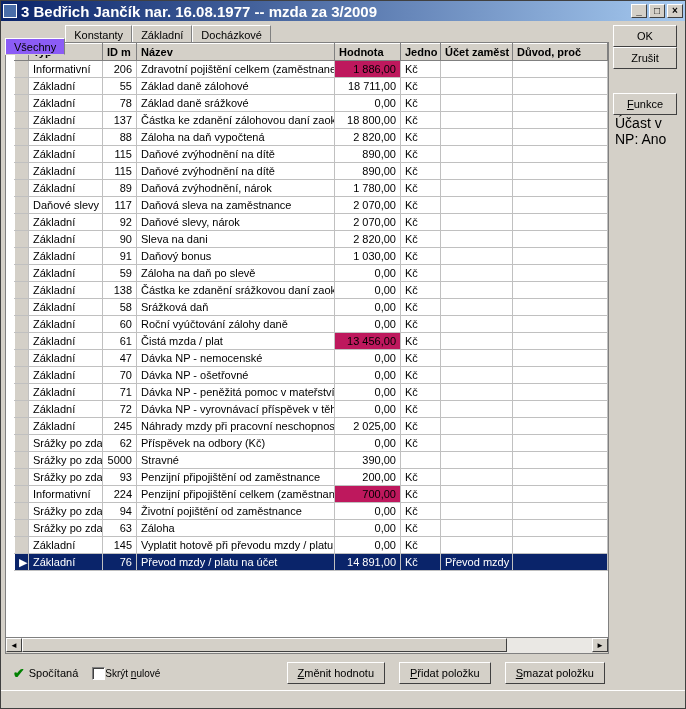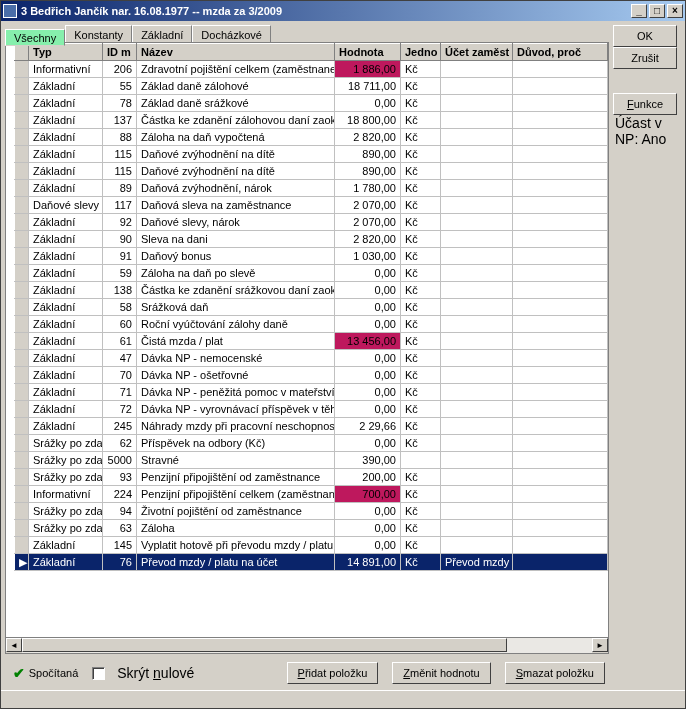--- a/index.html
+++ b/index.html
@@ -15,21 +15,21 @@
   .window { width: 686px; height: 709px; border: 1px solid #404040; background: #d4d0c8; display: flex; flex-direction: column; }
   .titlebar {
     height: 20px;
     background: linear-gradient(to right, #0a246a, #a6caf0);
     color: #fff;
     display: flex;
     align-items: center;
     padding: 0 2px;
   }
   .titlebar .tb-icon { width: 14px; height: 14px; background: #4a6ea9; border: 1px solid #fff; margin-right: 4px; }
-  .titlebar .title { flex: 1; font-weight: bold; font-size: 11px; }
+  .titlebar .title { flex: 1; font-weight: bold; font-size: 15px; }
   .titlebar .sysbtn {
     width: 16px; height: 14px;
     background: #d4d0c8;
     border: 1px solid #fff;
     border-right-color: #404040;
     border-bottom-color: #404040;
     margin-left: 2px;
     font-size: 10px;
     font-weight: bold;
     color: #000;
@@ -45,21 +45,21 @@
     padding: 1px 8px 0 8px;
     font-size: 11px;
     background: #d4d0c8;
     border: 1px solid #fff;
     border-right-color: #808080;
     border-bottom: none;
     margin-right: 0;
     display: flex; align-items: center;
     cursor: default;
   }
-  .tab.active { background: #86efac; border-bottom: 1px solid #d4d0c8; position: relative; top: 4px; }
+  .tab.active { background: #8b5cf6; border-bottom: 1px solid #d4d0c8; position: relative; top: 13px; }
   .grid-wrap {
     border: 1px solid #808080;
     background: #fff;
     flex: 1;
     margin-top: 0;
     overflow: hidden;
     display: flex;
     flex-direction: column;
   }
   .grid-inner { flex: 1; overflow: hidden; padding-left: 8px; }
@@ -149,21 +149,21 @@
     font-weight: bold;
   }
   .checkbox {
     width: 13px; height: 13px;
     background: #fff;
     border: 1px solid #808080;
     border-right-color: #fff;
     border-bottom-color: #fff;
     box-shadow: inset 1px 1px 0 #404040;
   }
-  .checkbox-label { display: flex; align-items: center; gap: 12px; font-size: 14px; justify-content: space-between; }
+  .checkbox-label { display: flex; align-items: center; gap: 0; font-size: 10px; justify-content: space-between; }
   .spacer { flex: 1; }
   .rightcol .btn { width: 64px; justify-content: center; }
   .rightcol .plain { font-size: 14px; padding-left: 2px; }
   .statusbar { height: 18px; border-top: 1px solid #fff; background:#d4d0c8; }
 </style>
 </head>
 <body>
 
 <div class="window">
   <div class="titlebar">
@@ -417,21 +417,21 @@
                   <td class="num">0,00</td>
                   <td>Kč</td>
                   <td></td>
                   <td></td>
                 </tr>
                 <tr>
                   <td class="row-head"></td>
                   <td>Základní</td>
                   <td class="num">245</td>
                   <td>Náhrady mzdy při pracovní neschopnost</td>
-                  <td class="num">2 29,66</td>
+                  <td class="num">2 025,00</td>
                   <td>Kč</td>
                   <td></td>
                   <td></td>
                 </tr>
                 <tr>
                   <td class="row-head"></td>
                   <td>Srážky po zda</td>
                   <td class="num">62</td>
                   <td>Příspěvek na odbory (Kč)</td>
                   <td class="num">0,00</td>
@@ -525,24 +525,24 @@
         <div class="status-label">
           <span class="checkmark">✔</span>
           <span>Spočítaná</span>
         </div>
         <label class="checkbox-label">
           <span class="checkbox"></span>
           <span>Skrýt <u>n</u>ulové</span>
         </label>
         <div class="spacer"></div>
         <div class="btn">
-            <span><u>P</u>řidat položku</span>
+            <span><u>Z</u>měnit hodnotu</span>
           </div>
         <div class="btn">
-            <span><u>Z</u>měnit hodnotu</span>
+            <span><u>P</u>řidat položku</span>
           </div>
         <div class="btn">
             <span><u>S</u>mazat položku</span>
           </div>
       </div>
     </div>
 
     <div class="rightcol">
       <div class="btn">
           <span>OK</span>

